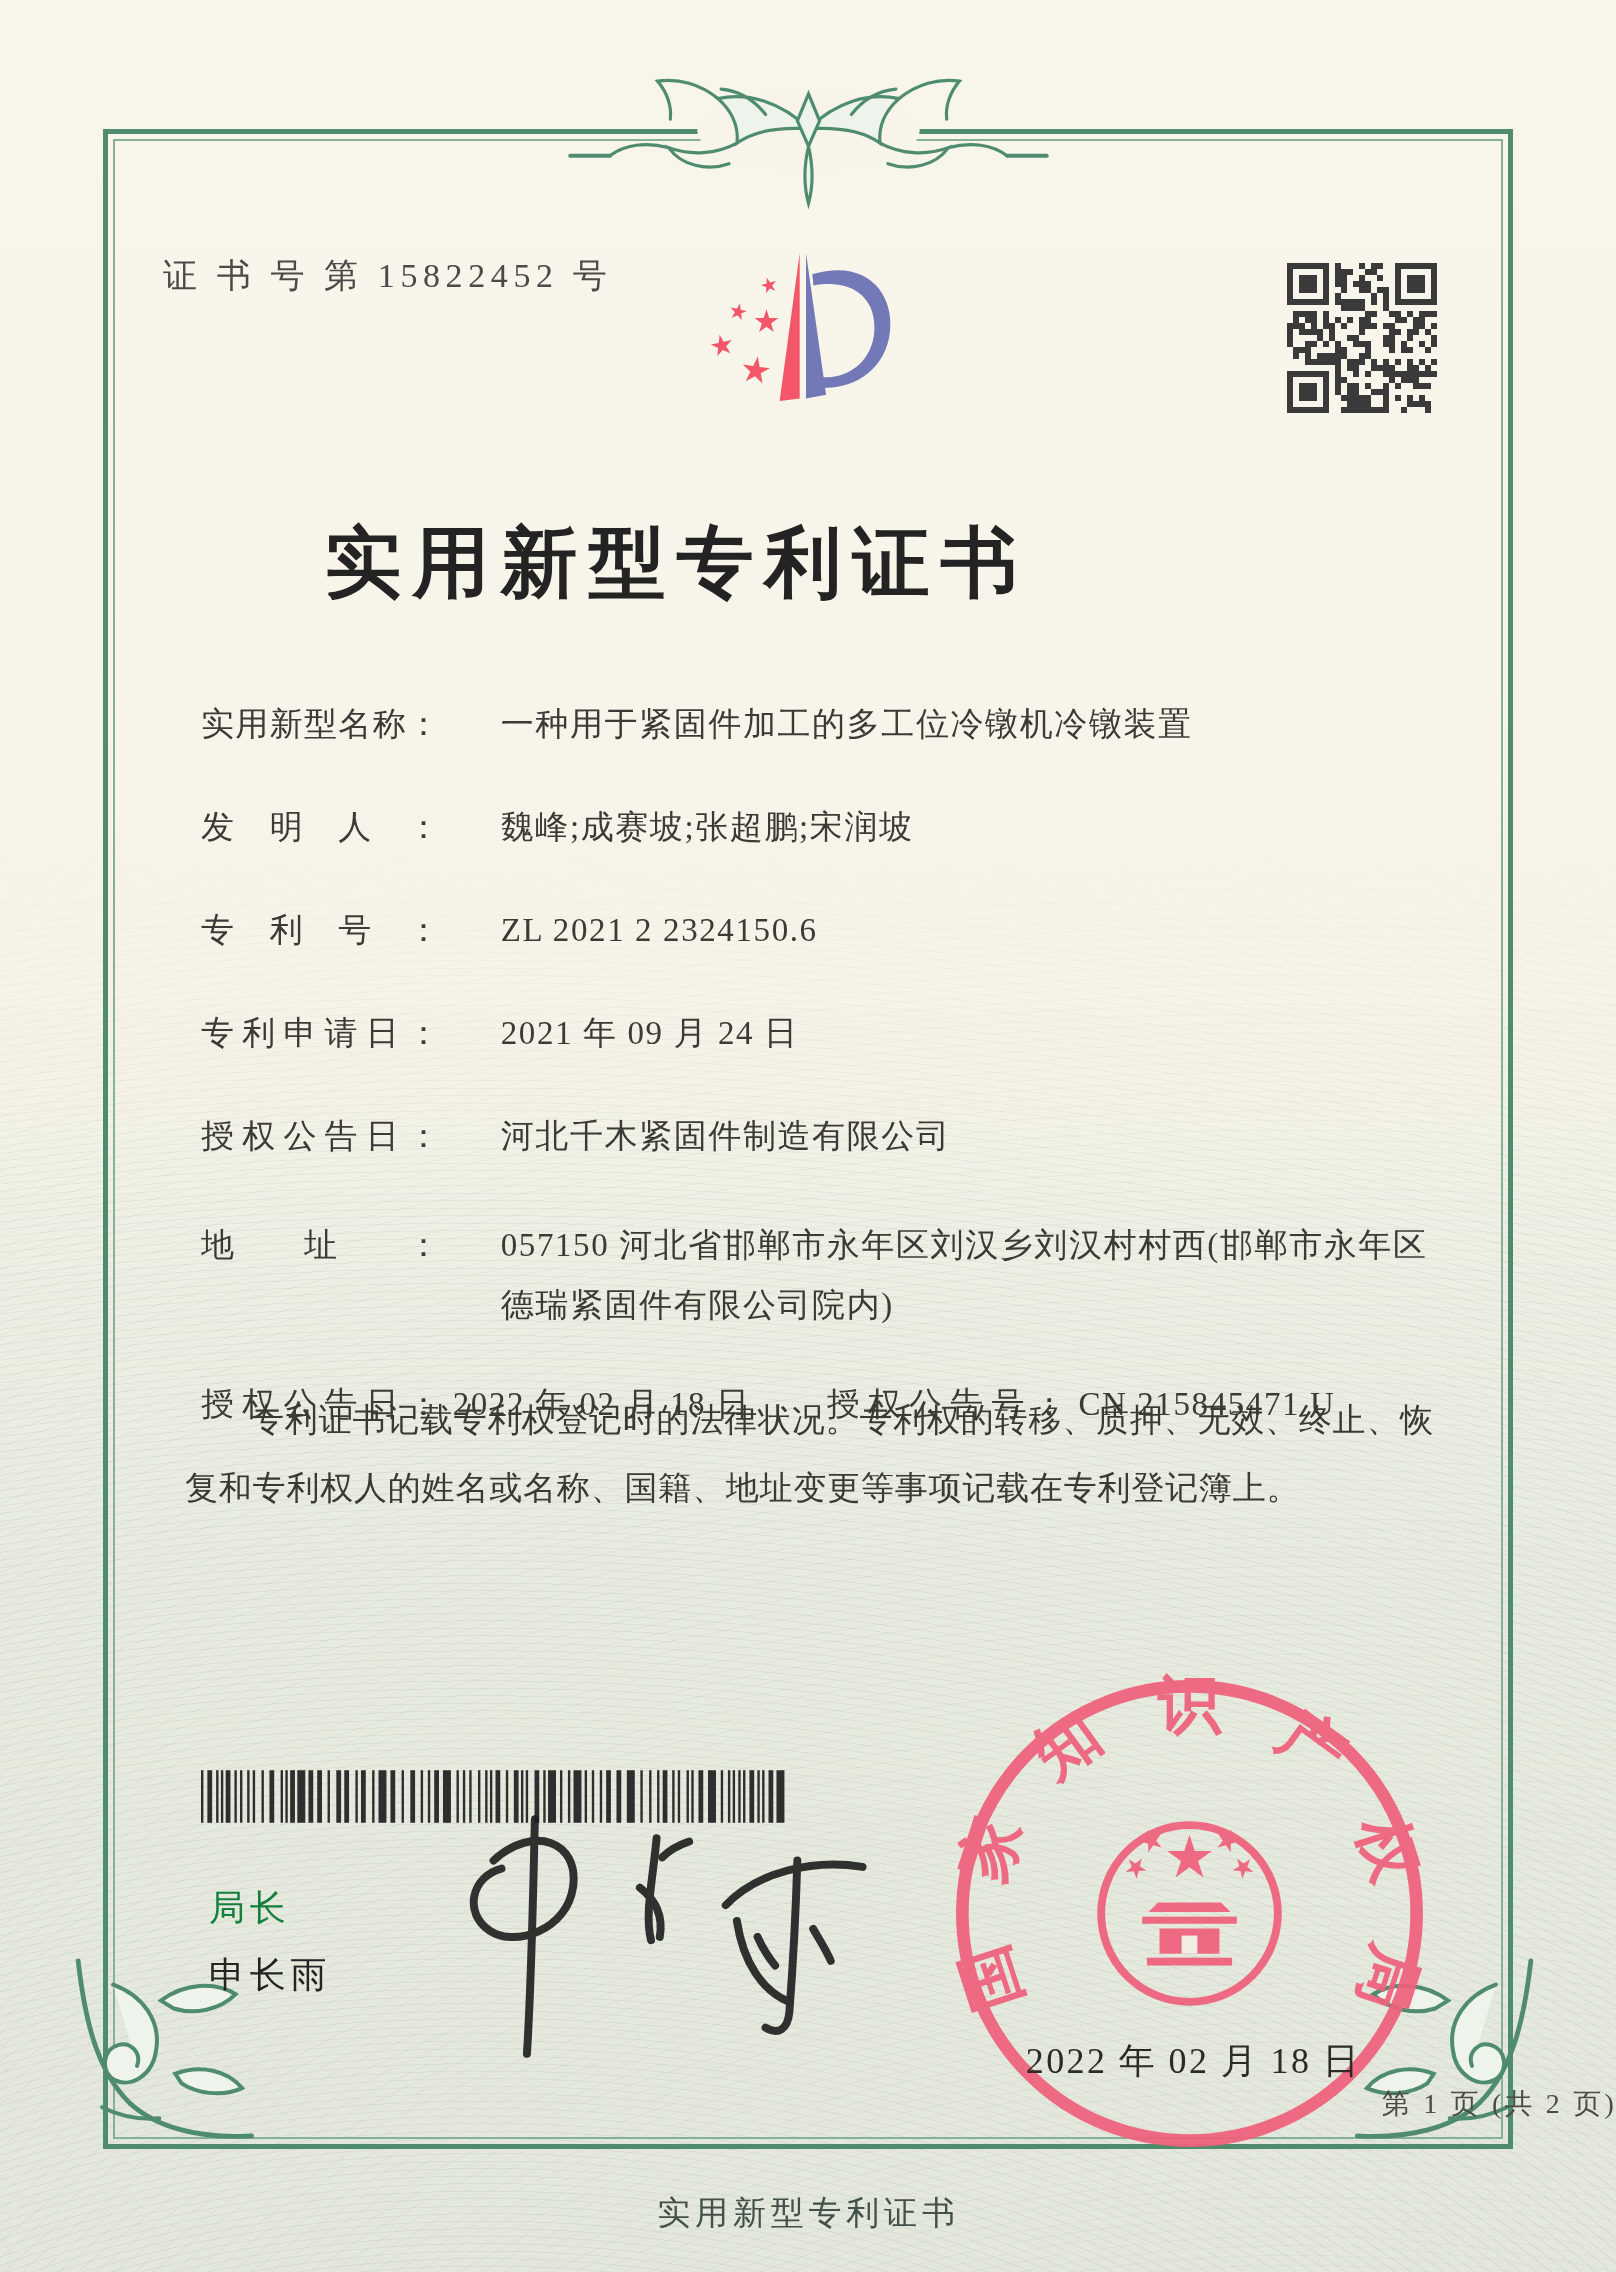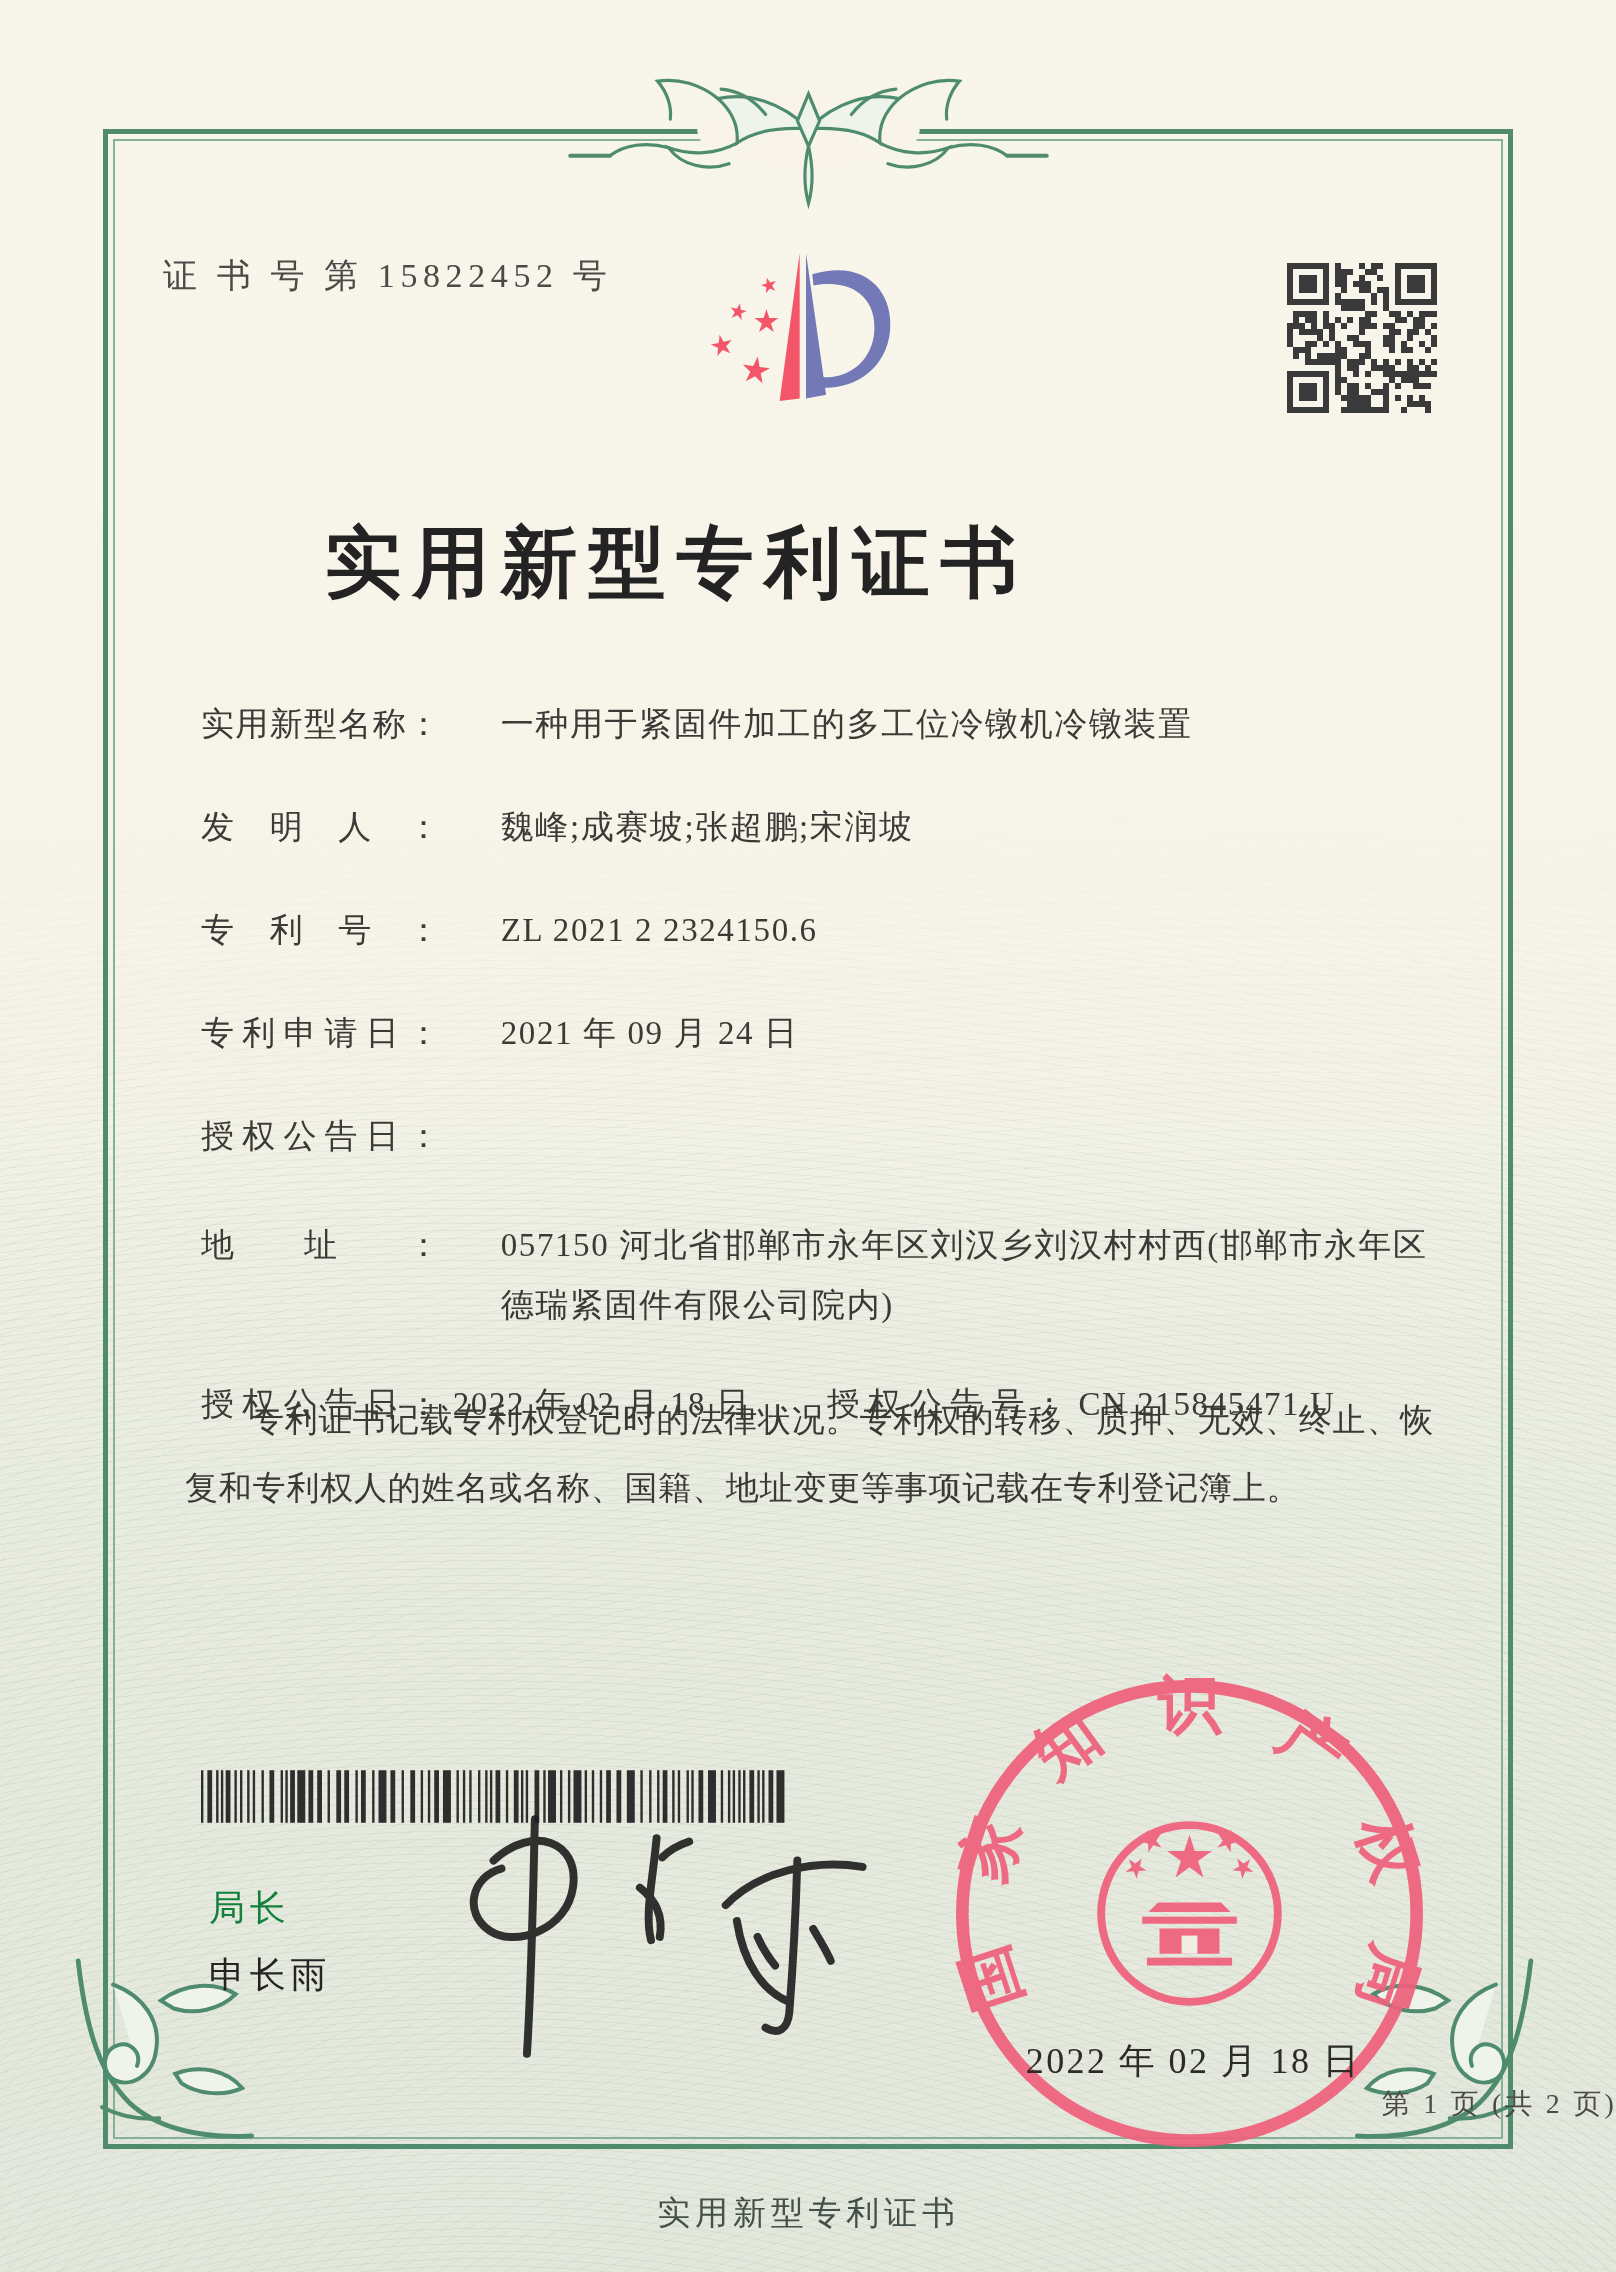--- a/index.html
+++ b/index.html
@@ -374,20 +374,21 @@
     <div class="frow">
       <span class="flabel">专利号：</span>
       <span class="fvalue">ZL 2021 2 2324150.6</span>
     </div>
     <div class="frow">
       <span class="flabel">专利申请日：</span>
       <span class="fvalue">2021 年 09 月 24 日</span>
     </div>
     <div class="frow">
       <span class="flabel">授权公告日：</span>
+      <span class="fvalue">河北千木紧固件制造有限公司</span>
     </div>
     <div class="frow address">
       <span class="flabel">地址：</span>
       <span class="fvalue">057150 河北省邯郸市永年区刘汉乡刘汉村村西(邯郸市永年区德瑞紧固件有限公司院内)</span>
     </div>
     <div class="grant-row">
       <span class="flabel">授权公告日：</span>
       <span class="fvalue1">2022 年 02 月 18 日</span>
       <span class="flabel2">授权公告号：</span>
       <span class="fvalue">CN 215845471 U</span>

